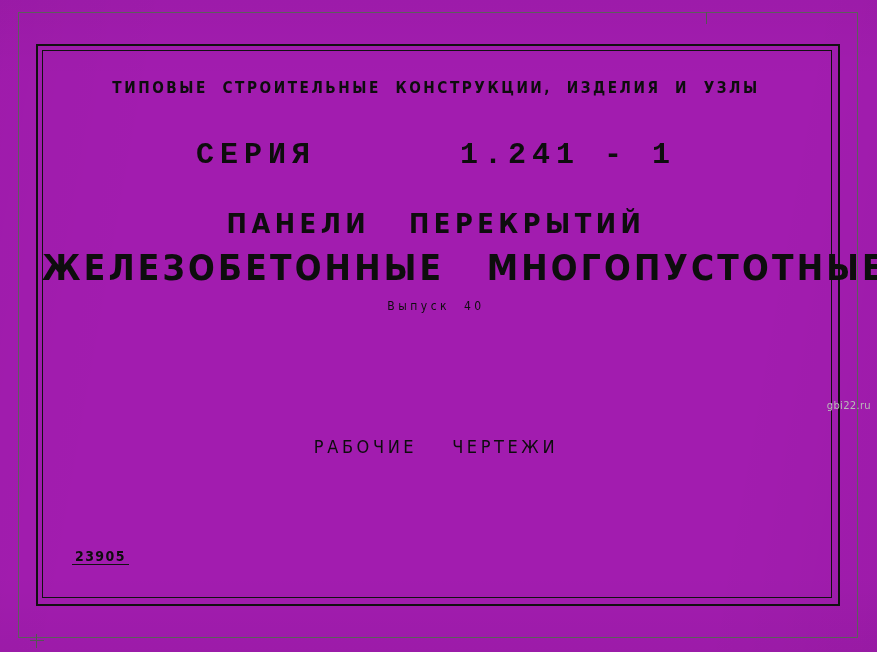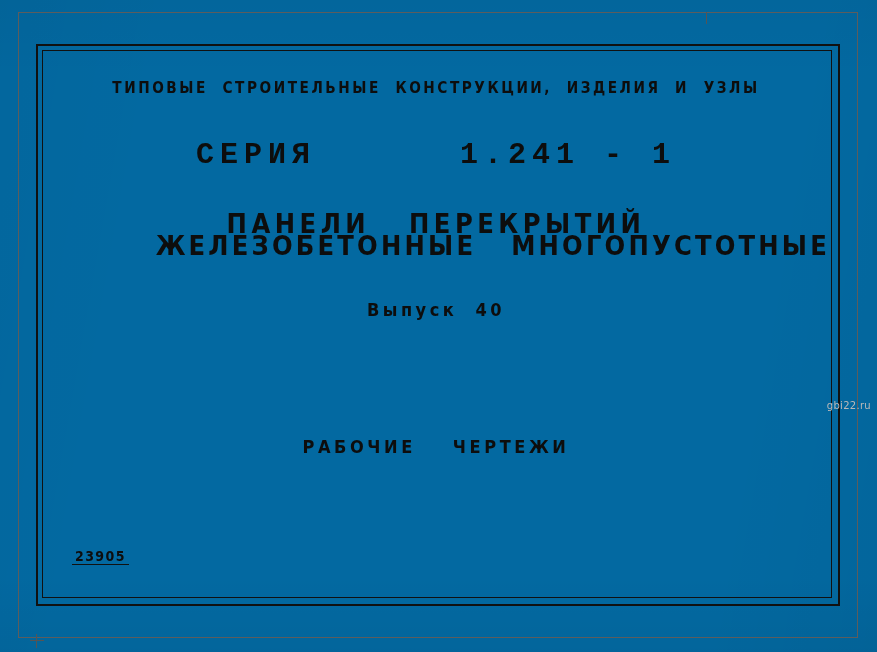--- a/index.html
+++ b/index.html
@@ -12,21 +12,21 @@
     height: 652px;
     overflow: hidden;
     font-family: "DejaVu Sans", sans-serif;
     color: #1a1a1a;
   }
 
   .page {
     position: relative;
     width: 877px;
     height: 652px;
-    background: #0369a1;
+    background: #a21caf;
   }
 
   
   .paper-tone {
     position: absolute;
     inset: 0;
     background:
       linear-gradient(100deg, rgba(0,0,0,0.022) 0%, rgba(0,0,0,0) 18%, rgba(0,0,0,0) 82%, rgba(0,0,0,0.03) 100%),
       linear-gradient(180deg, rgba(0,0,0,0.03) 0%, rgba(0,0,0,0) 12%, rgba(0,0,0,0) 88%, rgba(0,0,0,0.035) 100%);
     pointer-events: none;
@@ -111,37 +111,37 @@
     position: absolute;
     top: 158px;
     left: 0;
     right: 0;
     font-size: 27px;
     letter-spacing: 4.5px;
     font-weight: 700;
   }
   .line-title2 {
     position: absolute;
-    top: 180px;
-    left: 0;
-    right: 0;
-    font-size: 27px;
+    top: 198px;
+    left: 0;
+    right: 0;
+    font-size: 35px;
     letter-spacing: 3.2px;
     font-weight: 700;
     text-align: right;
   }
 
   .line-issue {
     position: absolute;
     top: 249px;
     left: 0;
     right: 0;
-    font-size: 18px;
+    font-size: 12px;
     letter-spacing: 3.5px;
-    font-weight: 700;
+    font-weight: 400;
   }
 
   .desc {
     position: absolute;
     left: 30px;
     right: 20px;
     top: 288px;
     text-align: center;
   }
   .desc-line {
@@ -157,21 +157,21 @@
   .desc-line.l2 { letter-spacing: 0.6px; }
   .desc-line.l3 { letter-spacing: 1.3px; }
 
   .line-working {
     position: absolute;
     top: 386px;
     left: 0;
     right: 0;
     font-size: 18px;
     letter-spacing: 3.6px;
-    font-weight: 700;
+    font-weight: 400;
     text-align: center;
   }
 
   
   .stock {
     position: absolute;
     left: 30px;
     top: 498px;
     font-family: "DejaVu Sans Condensed", "Liberation Sans", sans-serif;
     font-size: 14px;

